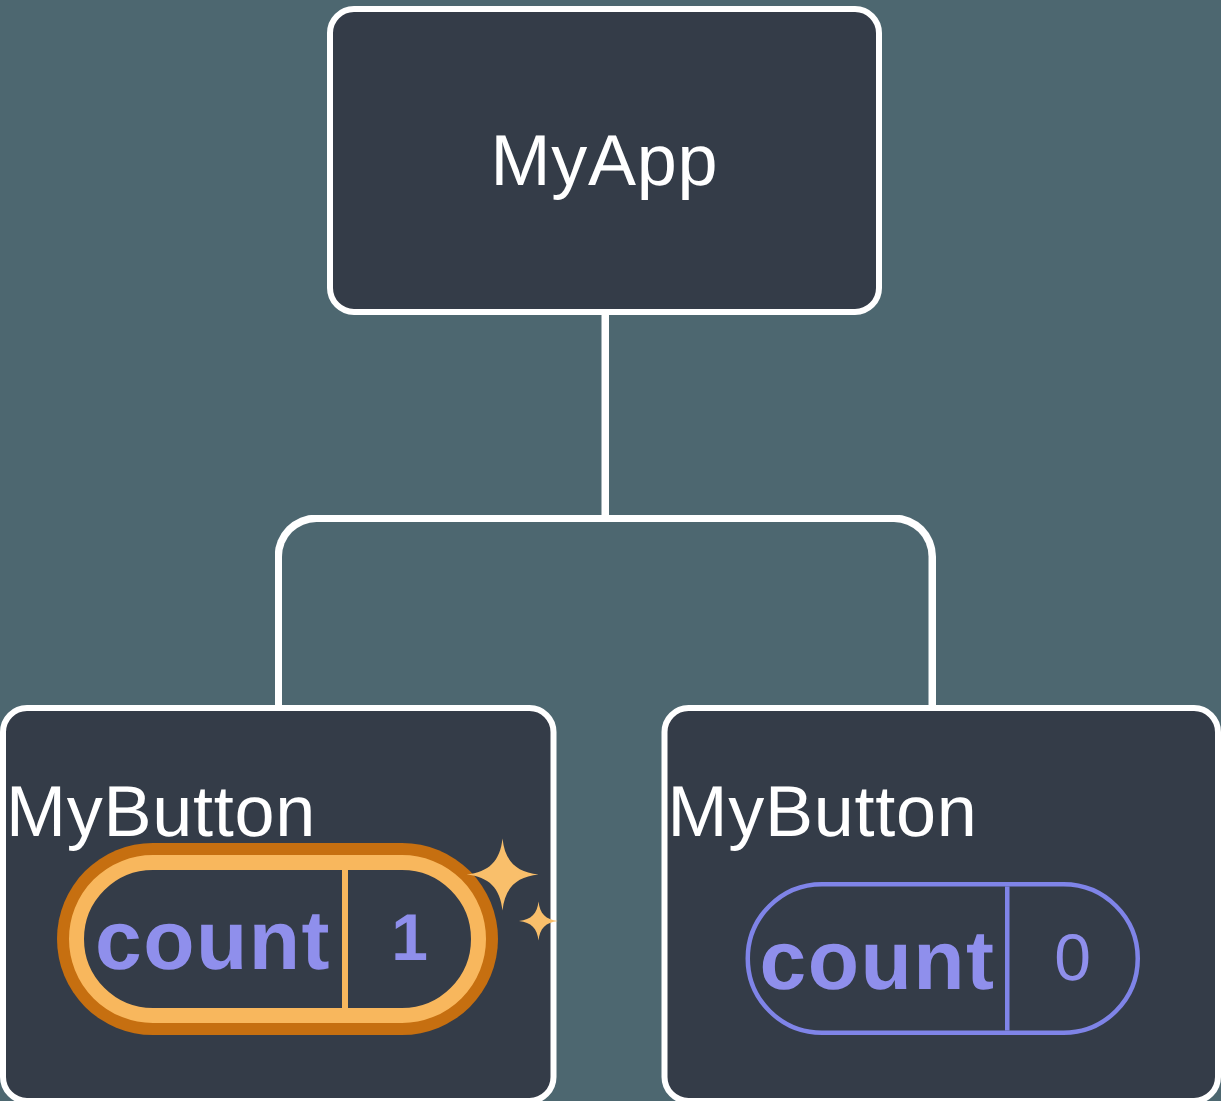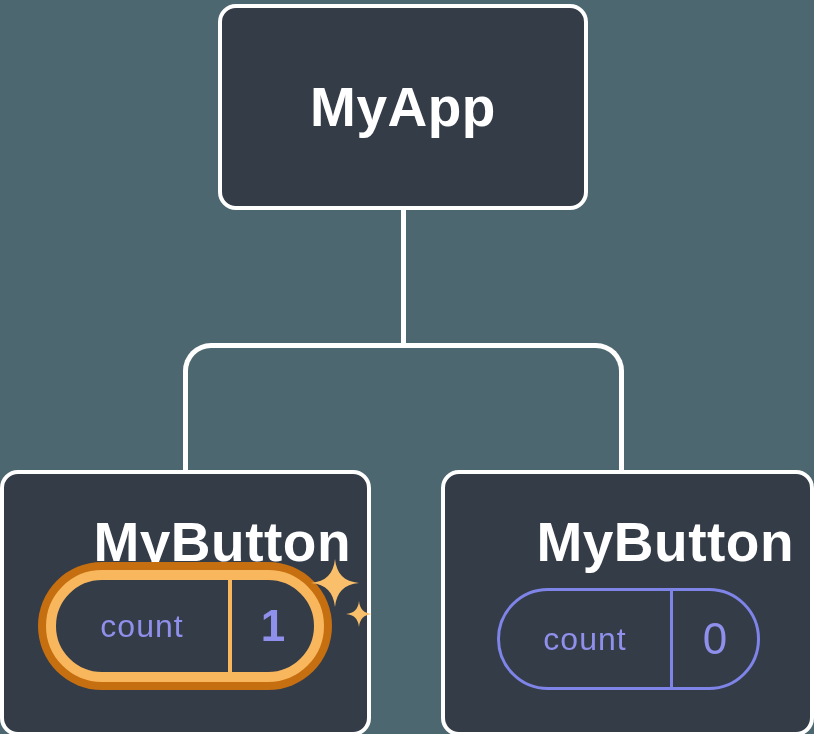--- a/index.html
+++ b/index.html
@@ -35,24 +35,24 @@
   .node-root {
     left: 218px; top: 4px;
     width: 370px; height: 206px;
     display: flex; align-items: center; justify-content: center;
   }
   .node-child-left  { left: 0px;   top: 470px; width: 371px; height: 266px; }
   .node-child-right { left: 441px; top: 470px; width: 373px; height: 266px; }
 
   .node-title {
     color: var(--title);
-    font-size: 55px;
-    font-weight: 700;
+    font-size: 48px;
+    font-weight: 400;
     letter-spacing: 0.5px;
-    text-align: right;
+    text-align: left;
   }
   .child-title {
     position: absolute;
     left: 0; right: 16px; top: 44px;
     line-height: 48px;
   }
 
   
   .stem {
     position: absolute;
@@ -89,22 +89,23 @@
   .pill-plain {
     left: 52px; top: 114px;
     width: 263px; height: 102px;
     border: 3px solid var(--purple-border);
     border-radius: 52px;
   }
   .pill-label {
     flex: 1;
     display: flex; align-items: center; justify-content: center;
     color: var(--purple-text);
-    font-size: 32px;
+    font-size: 56px;
     letter-spacing: 1px;
+    font-weight: bold;
   }
   .pill-value {
     display: flex; align-items: center; justify-content: center;
     color: var(--purple-text);
     font-size: 44px;
   }
   .pill-highlighted .pill-value {
     width: 86px;
     border-left: 4px solid var(--orange-inner);
     font-weight: 700;

